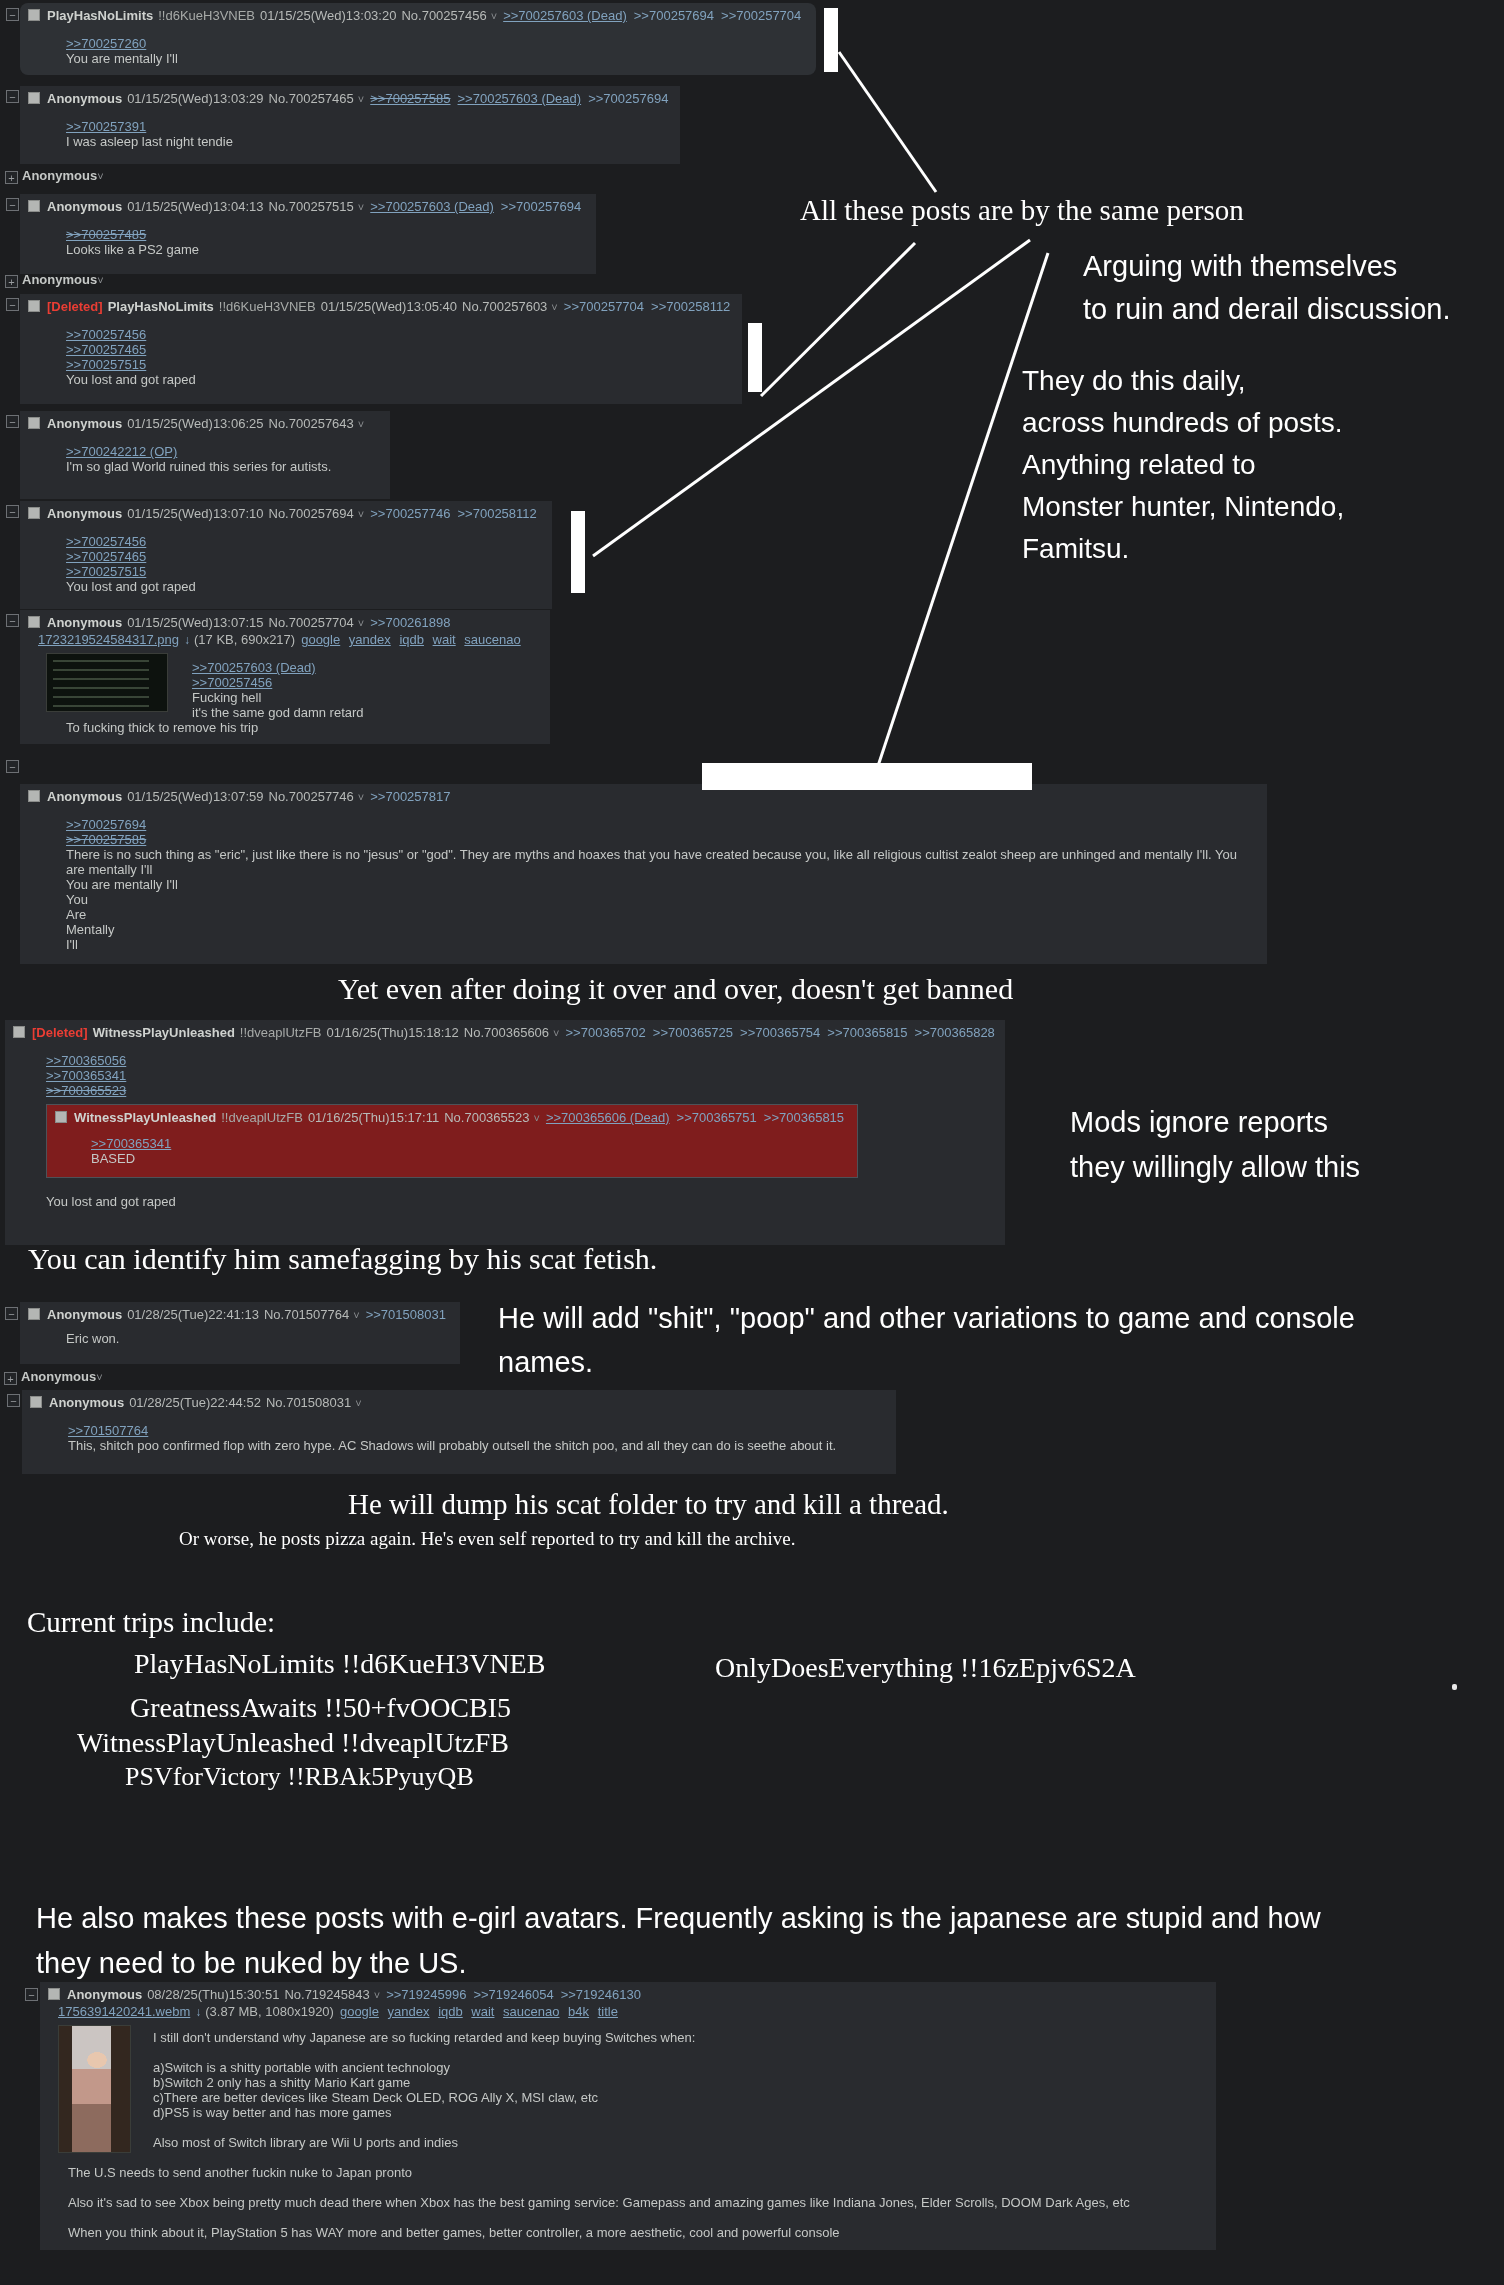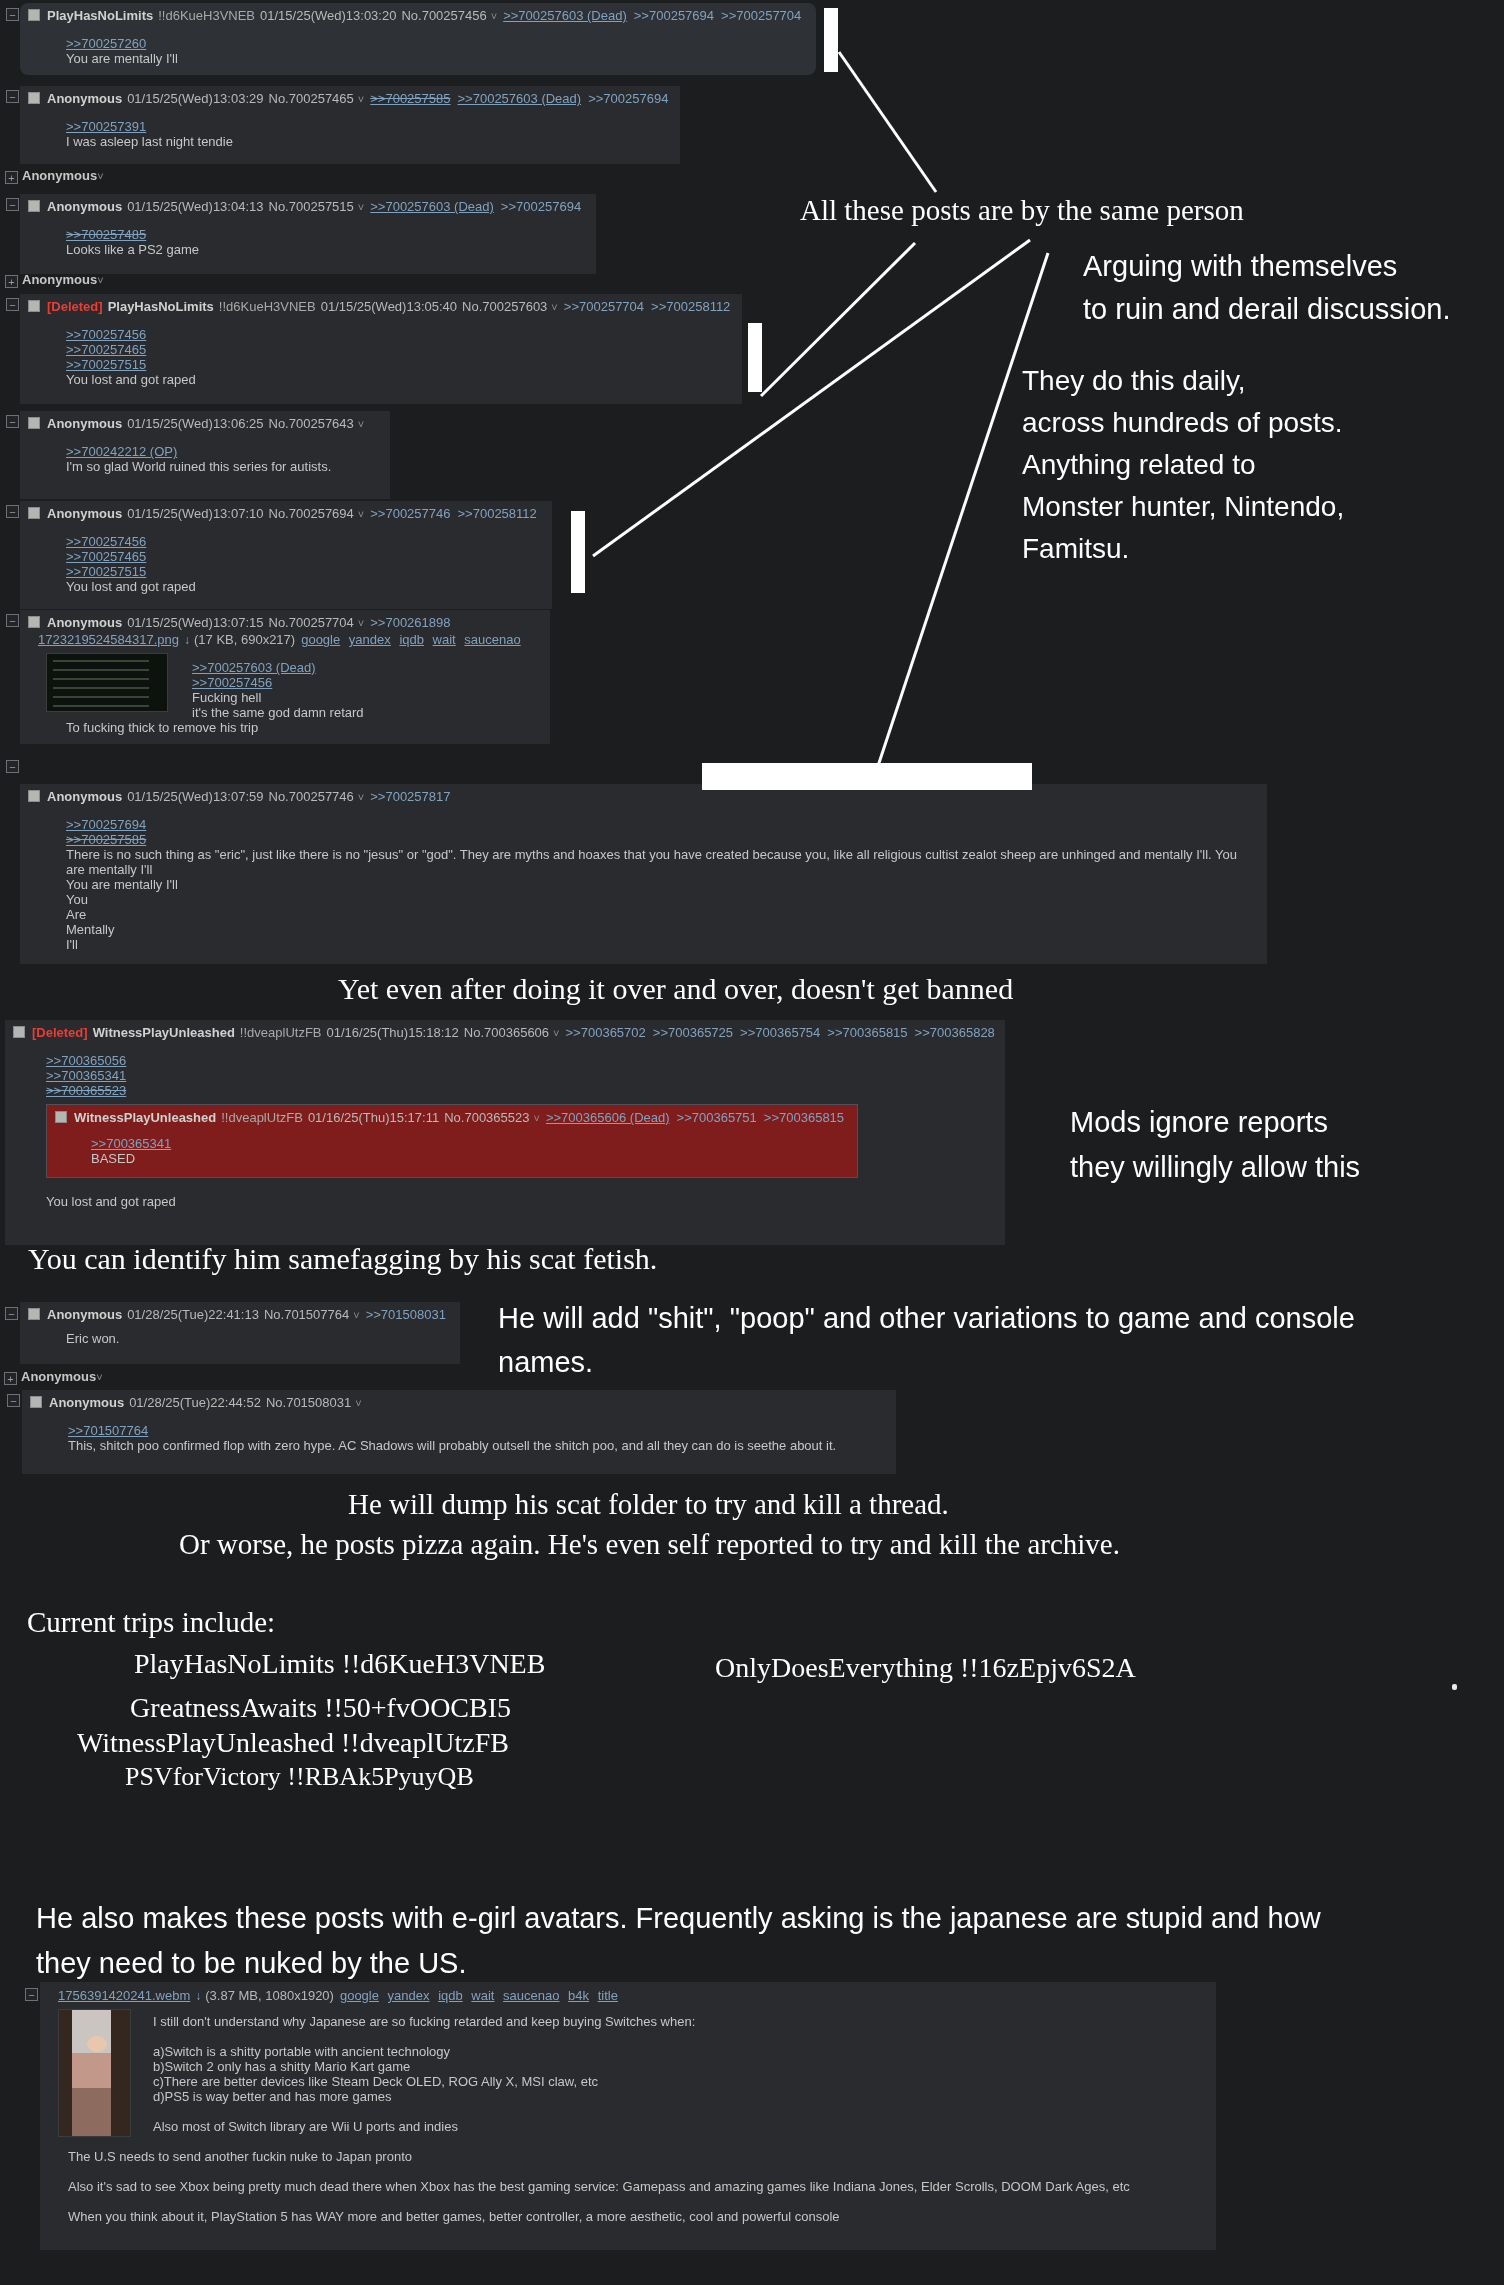--- a/index.html
+++ b/index.html
@@ -244,33 +244,36 @@
       <span class="cb"></span><span class="name">Anonymous</span><span class="meta">01/28/25(Tue)22:44:52</span><span class="no">No.701508031</span><span class="arr">˅</span>
     </div>
     <blockquote>
       <a class="ql">&gt;&gt;701507764</a>
       <div class="txt">This, shitch poo confirmed flop with zero hype. AC Shadows will probably outsell the shitch poo, and all they can do is seethe about it.</div>
     </blockquote>
   </div>
 
   <div class="ann" style="left:498px;top:1296px;font-size:29px;line-height:44px;width:930px">He will add "shit", "poop" and other variations to game and console names.</div>
   <div class="ann nowrap" style="left:348px;top:1488px;font-size:29px">He will dump his scat folder to try and kill a thread.</div>
-  <div class="ann nowrap" style="left:179px;top:1528px;font-size:29px">Or worse, he posts pizza again. He's even self reported to try and kill the archive.</div>
+  <div class="ann nowrap" style="left:179px;top:1528px;font-size:19px">Or worse, he posts pizza again. He's even self reported to try and kill the archive.</div>
 
   <div class="ann nowrap" style="left:27px;top:1606px;font-size:29px">Current trips include:</div>
   <div class="ann nowrap" style="left:134px;top:1648px;font-size:28px">PlayHasNoLimits !!d6KueH3VNEB</div>
   <div class="ann nowrap" style="left:130px;top:1692px;font-size:28px">GreatnessAwaits !!50+fvOOCBI5</div>
   <div class="ann nowrap" style="left:77px;top:1727px;font-size:28px">WitnessPlayUnleashed !!dveaplUtzFB</div>
   <div class="ann nowrap" style="left:125px;top:1762px;font-size:26px">PSVforVictory !!RBAk5PyuyQB</div>
   <div class="ann nowrap" style="left:715px;top:1652px;font-size:28px">OnlyDoesEverything !!16zEpjv6S2A</div>
 
   <div class="ann" style="left:36px;top:1896px;font-size:29px;line-height:45px;width:1340px">He also makes these posts with e-girl avatars. Frequently asking is the japanese are stupid and how they need to be nuked by the US.</div>
 
   <div class="tgl" style="left:25px;top:1988px">−</div>
   <div class="post" style="left:40px;top:1982px;width:1176px;min-height:268px">
+    <div class="hdr">
+      <span class="cb"></span><span class="name">Anonymous</span><span class="meta">08/28/25(Thu)15:30:51</span><span class="no">No.719245843</span><span class="arr">˅</span><a class="bl">&gt;&gt;719245996</a><a class="bl">&gt;&gt;719246054</a><a class="bl">&gt;&gt;719246130</a>
+    </div>
     <div class="fileinfo">
       <a class="fname">1756391420241.webm</a><span class="dl">↓</span><span class="fsize">(3.87 MB, 1080x1920)</span><a class="flink">google</a> <a class="flink">yandex</a> <a class="flink">iqdb</a> <a class="flink">wait</a> <a class="flink">saucenao</a> <a class="flink">b4k</a> <a class="flink">title</a>
     </div>
     <div class="avatar"></div>
     <blockquote style="margin-left:20px;margin-top:10px">
       <div class="pretxt">I still don't understand why Japanese are so fucking retarded and keep buying Switches when:
 
 a)Switch is a shitty portable with ancient technology
 b)Switch 2 only has a shitty Mario Kart game
 c)There are better devices like Steam Deck OLED, ROG Ally X, MSI claw, etc

